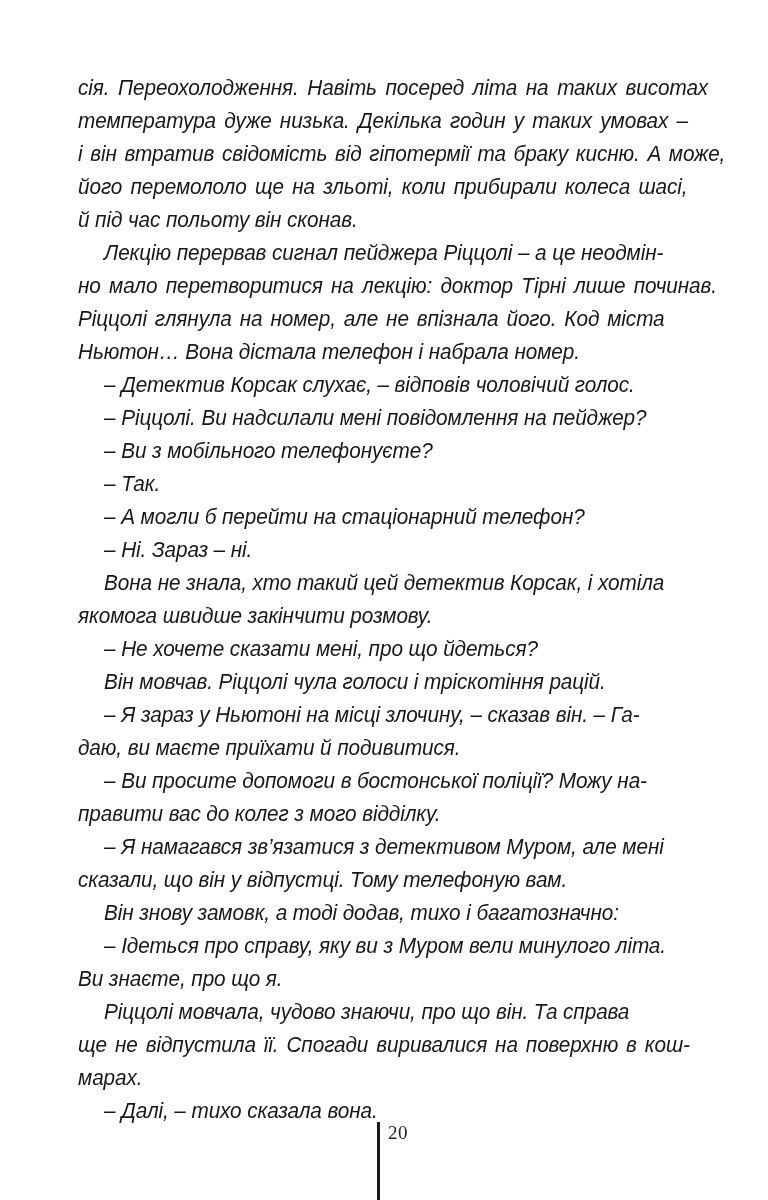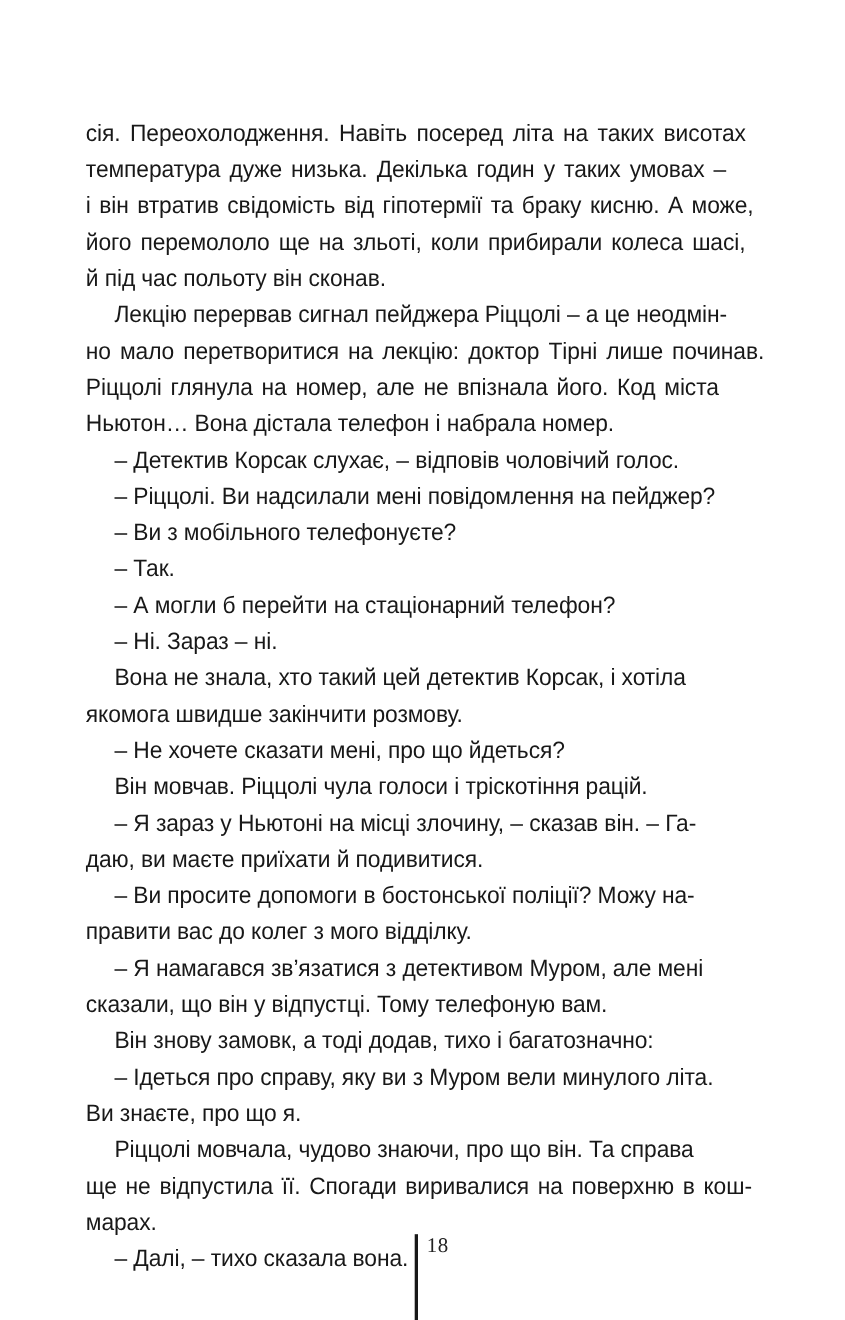--- a/index.html
+++ b/index.html
@@ -13,22 +13,23 @@
     position: relative;
     overflow: hidden;
     font-family: "Liberation Sans", "DejaVu Sans", sans-serif;
     -webkit-font-smoothing: antialiased;
   }
 
   
   #book-page {
     position: absolute;
     left: 78px;
-    top: 105px;
+    top: 72px;
     width: 612px;
+    font-style: italic;
   }
 
   .line {
     display: block;
     font-size: 21.5px;
     line-height: 33px;
     color: #181818;
     letter-spacing: -0.1px;
     white-space: pre;
     font-stretch: condensed;
@@ -106,14 +107,14 @@
     <div class="line j indent" style="white-space: pre; word-spacing: 0px;">– Ідеться про справу, яку ви з Муром вели минулого літа.</div>
     <div class="line">Ви знаєте, про що я.</div>
     <div class="line j indent" style="white-space: pre; word-spacing: 0px;">Ріццолі мовчала, чудово знаючи, про що він. Та справа</div>
     <div class="line j" style="white-space: pre; word-spacing: 2.38px;">ще не відпустила її. Спогади виривалися на поверхню в кош-</div>
     <div class="line">марах.</div>
     <div class="line indent">– Далі, – тихо сказала вона.</div>
   </div>
 
 <div id="page-footer">
   <div id="page-rule"></div>
-  <div id="page-number">18</div>
+  <div id="page-number">20</div>
 </div>
 
 </body></html>

